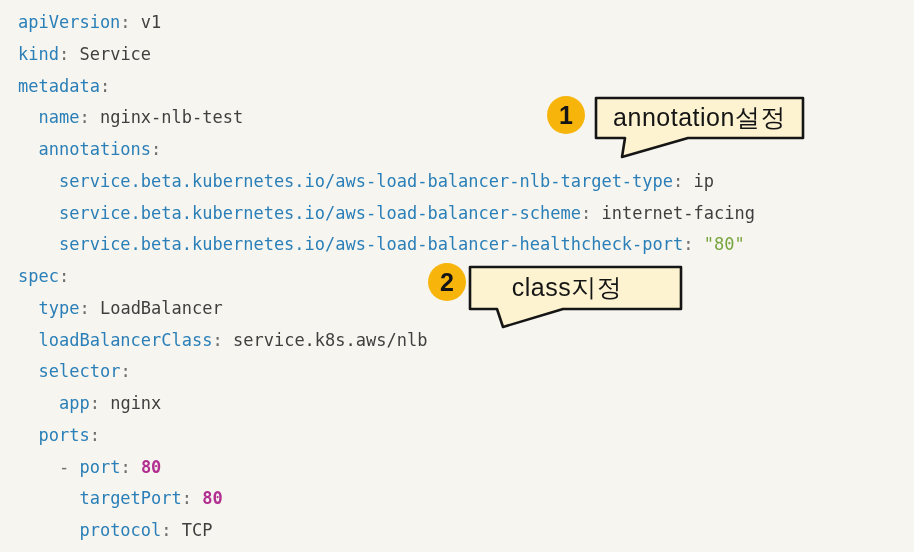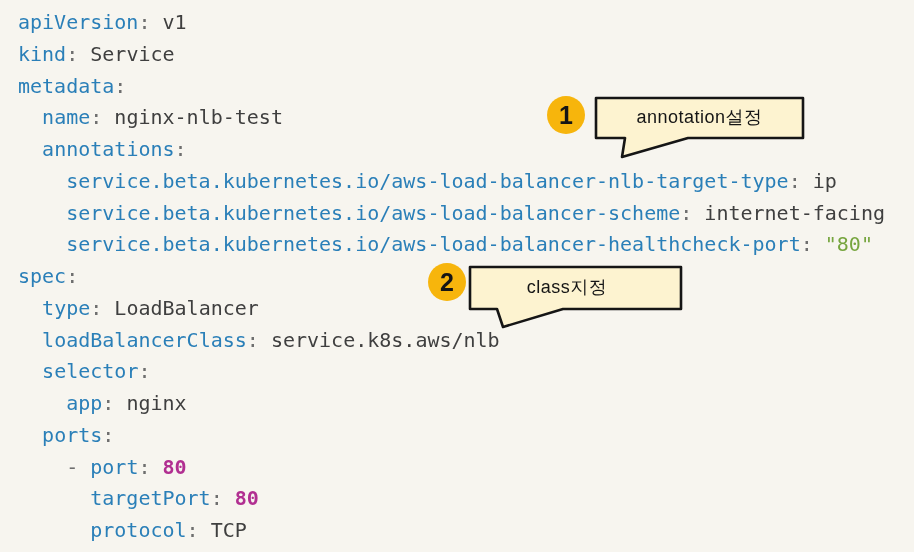--- a/index.html
+++ b/index.html
@@ -6,21 +6,21 @@
   body{
     width:914px;height:552px;
     background:var(--c-bg,#f7f5ef);
     position:relative;overflow:hidden;
     font-family:"Liberation Sans",sans-serif;
   }
   
   .code{
     position:absolute;left:18px;top:7px;margin:0;
     font-family:"DejaVu Sans Mono","Liberation Mono",monospace;
-    font-size:20px;line-height:31.75px;
+    font-size:17px;line-height:31.75px;
     white-space:pre;
   }
   .code .line{height:31.75px;}
   .tok-key{color:var(--c-key,#2a7fb8);}
   .tok-val{color:var(--c-val,#3f3f3f);}
   .tok-punct{color:var(--c-punct,#6e6e6e);}
   .tok-str{color:var(--c-str,#76a53e);}
   .tok-num{color:var(--c-num,#b12f91);font-weight:bold;}
   .tok-ws{color:var(--c-val,#3f3f3f);}
   
@@ -32,21 +32,21 @@
     font-family:"Liberation Sans",sans-serif;
   }
   .bubble-svg{position:absolute;overflow:visible;}
   .bubble-path{
     fill:var(--c-bubble_fill,#fdf3d0);
     stroke:var(--c-bubble_border,#151515);
     stroke-width:2.6;stroke-linejoin:round;
   }
   .bubble-label{
     position:absolute;display:flex;align-items:center;justify-content:center;
-    font-size:18px;color:#151515;letter-spacing:.5px;
+    font-size:25px;color:#151515;letter-spacing:.5px;
     font-family:"Liberation Sans",sans-serif;
   }
 </style>
 </head>
 <body>
 
 <div class="canvas">
 
   <pre id="code" class="code"><div class="line"><span class="tok-key">apiVersion</span><span class="tok-punct">:</span><span class="tok-val"> v1</span></div><div class="line"><span class="tok-key">kind</span><span class="tok-punct">:</span><span class="tok-val"> Service</span></div><div class="line"><span class="tok-key">metadata</span><span class="tok-punct">:</span></div><div class="line"><span class="tok-ws">  </span><span class="tok-key">name</span><span class="tok-punct">:</span><span class="tok-val"> nginx-nlb-test</span></div><div class="line"><span class="tok-ws">  </span><span class="tok-key">annotations</span><span class="tok-punct">:</span></div><div class="line"><span class="tok-ws">    </span><span class="tok-key">service.beta.kubernetes.io/aws-load-balancer-nlb-target-type</span><span class="tok-punct">:</span><span class="tok-val"> ip</span></div><div class="line"><span class="tok-ws">    </span><span class="tok-key">service.beta.kubernetes.io/aws-load-balancer-scheme</span><span class="tok-punct">:</span><span class="tok-val"> internet-facing</span></div><div class="line"><span class="tok-ws">    </span><span class="tok-key">service.beta.kubernetes.io/aws-load-balancer-healthcheck-port</span><span class="tok-punct">:</span><span class="tok-str"> "80"</span></div><div class="line"><span class="tok-key">spec</span><span class="tok-punct">:</span></div><div class="line"><span class="tok-ws">  </span><span class="tok-key">type</span><span class="tok-punct">:</span><span class="tok-val"> LoadBalancer</span></div><div class="line"><span class="tok-ws">  </span><span class="tok-key">loadBalancerClass</span><span class="tok-punct">:</span><span class="tok-val"> service.k8s.aws/nlb</span></div><div class="line"><span class="tok-ws">  </span><span class="tok-key">selector</span><span class="tok-punct">:</span></div><div class="line"><span class="tok-ws">    </span><span class="tok-key">app</span><span class="tok-punct">:</span><span class="tok-val"> nginx</span></div><div class="line"><span class="tok-ws">  </span><span class="tok-key">ports</span><span class="tok-punct">:</span></div><div class="line"><span class="tok-ws">    </span><span class="tok-punct">- </span><span class="tok-key">port</span><span class="tok-punct">:</span><span class="tok-num"> 80</span></div><div class="line"><span class="tok-ws">      </span><span class="tok-key">targetPort</span><span class="tok-punct">:</span><span class="tok-num"> 80</span></div><div class="line"><span class="tok-ws">      </span><span class="tok-key">protocol</span><span class="tok-punct">:</span><span class="tok-val"> TCP</span></div></pre>
 

